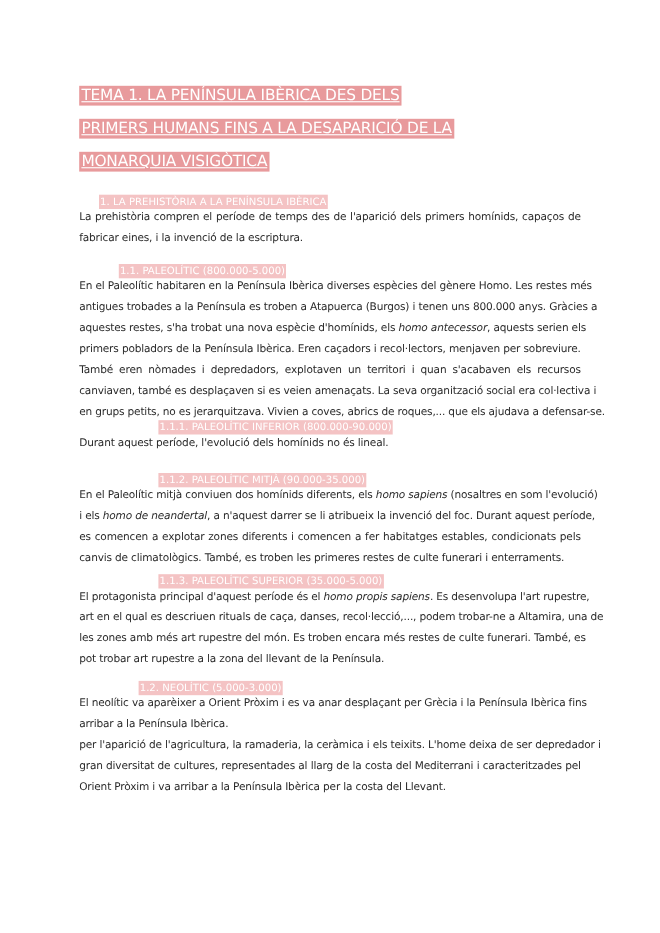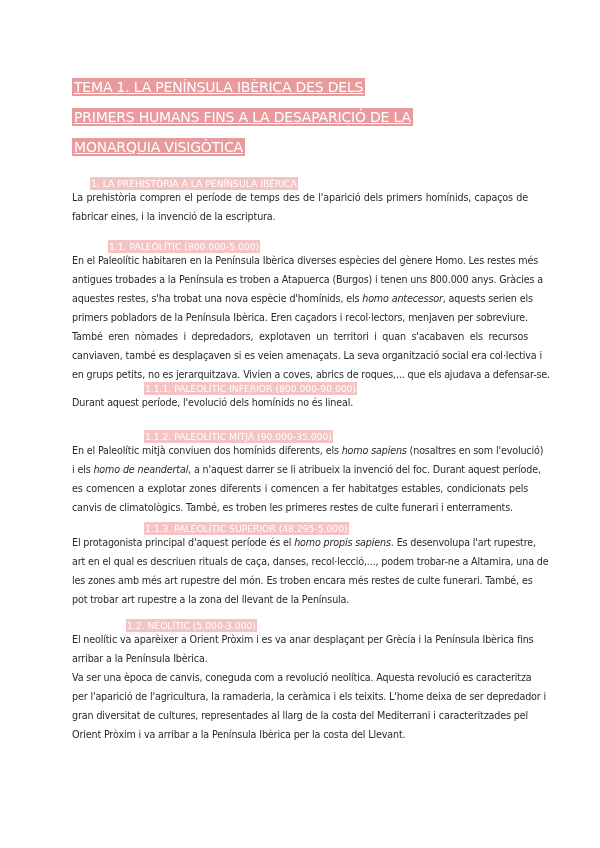--- a/index.html
+++ b/index.html
@@ -50,30 +50,29 @@
     </div>
 
   <div class="h" style="left:72px; top:430px;"><span>1.1.2.    PALEOLÍTIC MITJÀ (90.000-35.000)</span></div>
   <div class="p" style="top:441px;">
       <span class="line">En el Paleolític mitjà conviuen dos homínids diferents, els <i>homo sapiens</i> (nosaltres en som l'evolució)</span>
       <span class="line">i els <i>homo de neandertal</i>, a n'aquest darrer se li atribueix la invenció del foc. Durant aquest període,</span>
       <span class="line">es comencen a explotar zones diferents i comencen a fer habitatges estables, condicionats pels</span>
       <span class="line last">canvis de climatològics. També, es troben les primeres restes de culte funerari i enterraments.</span>
     </div>
 
-  <div class="h" style="left:72px; top:522px;"><span>1.1.3.    PALEOLÍTIC SUPERIOR (48.295-5.000)</span></div>
+  <div class="h" style="left:72px; top:522px;"><span>1.1.3.    PALEOLÍTIC SUPERIOR (35.000-5.000)</span></div>
   <div class="p" style="top:533px;">
       <span class="line">El protagonista principal d'aquest període és el <i>homo propis sapiens</i>. Es desenvolupa l'art rupestre,</span>
       <span class="line">art en el qual es descriuen rituals de caça, danses, recol·lecció,..., podem trobar-ne a Altamira, una de</span>
       <span class="line">les zones amb més art rupestre del món. Es troben encara més restes de culte funerari. També, es</span>
       <span class="line last">pot trobar art rupestre a la zona del llevant de la Península.</span>
     </div>
 
   <div class="h" style="left:54px; top:619px;"><span>1.2.      NEOLÍTIC (5.000-3.000)</span></div>
   <div class="p" style="top:630px;">
       <span class="line">El neolític va aparèixer a Orient Pròxim i es va anar desplaçant per Grècia i la Península Ibèrica fins</span>
       <span class="line last">arribar a la Península Ibèrica.</span>
-      <span class="line">Va ser una època de canvis, coneguda com a revolució neolítica. Aquesta revolució es caracteritza</span>
       <span class="line">per l'aparició de l'agricultura, la ramaderia, la ceràmica i els teixits. L'home deixa de ser depredador i</span>
       <span class="line">gran diversitat de cultures, representades al llarg de la costa del Mediterrani i caracteritzades pel</span>
       <span class="line last">Orient Pròxim i va arribar a la Península Ibèrica per la costa del Llevant.</span>
     </div>
 </div>
 
 </body></html>

